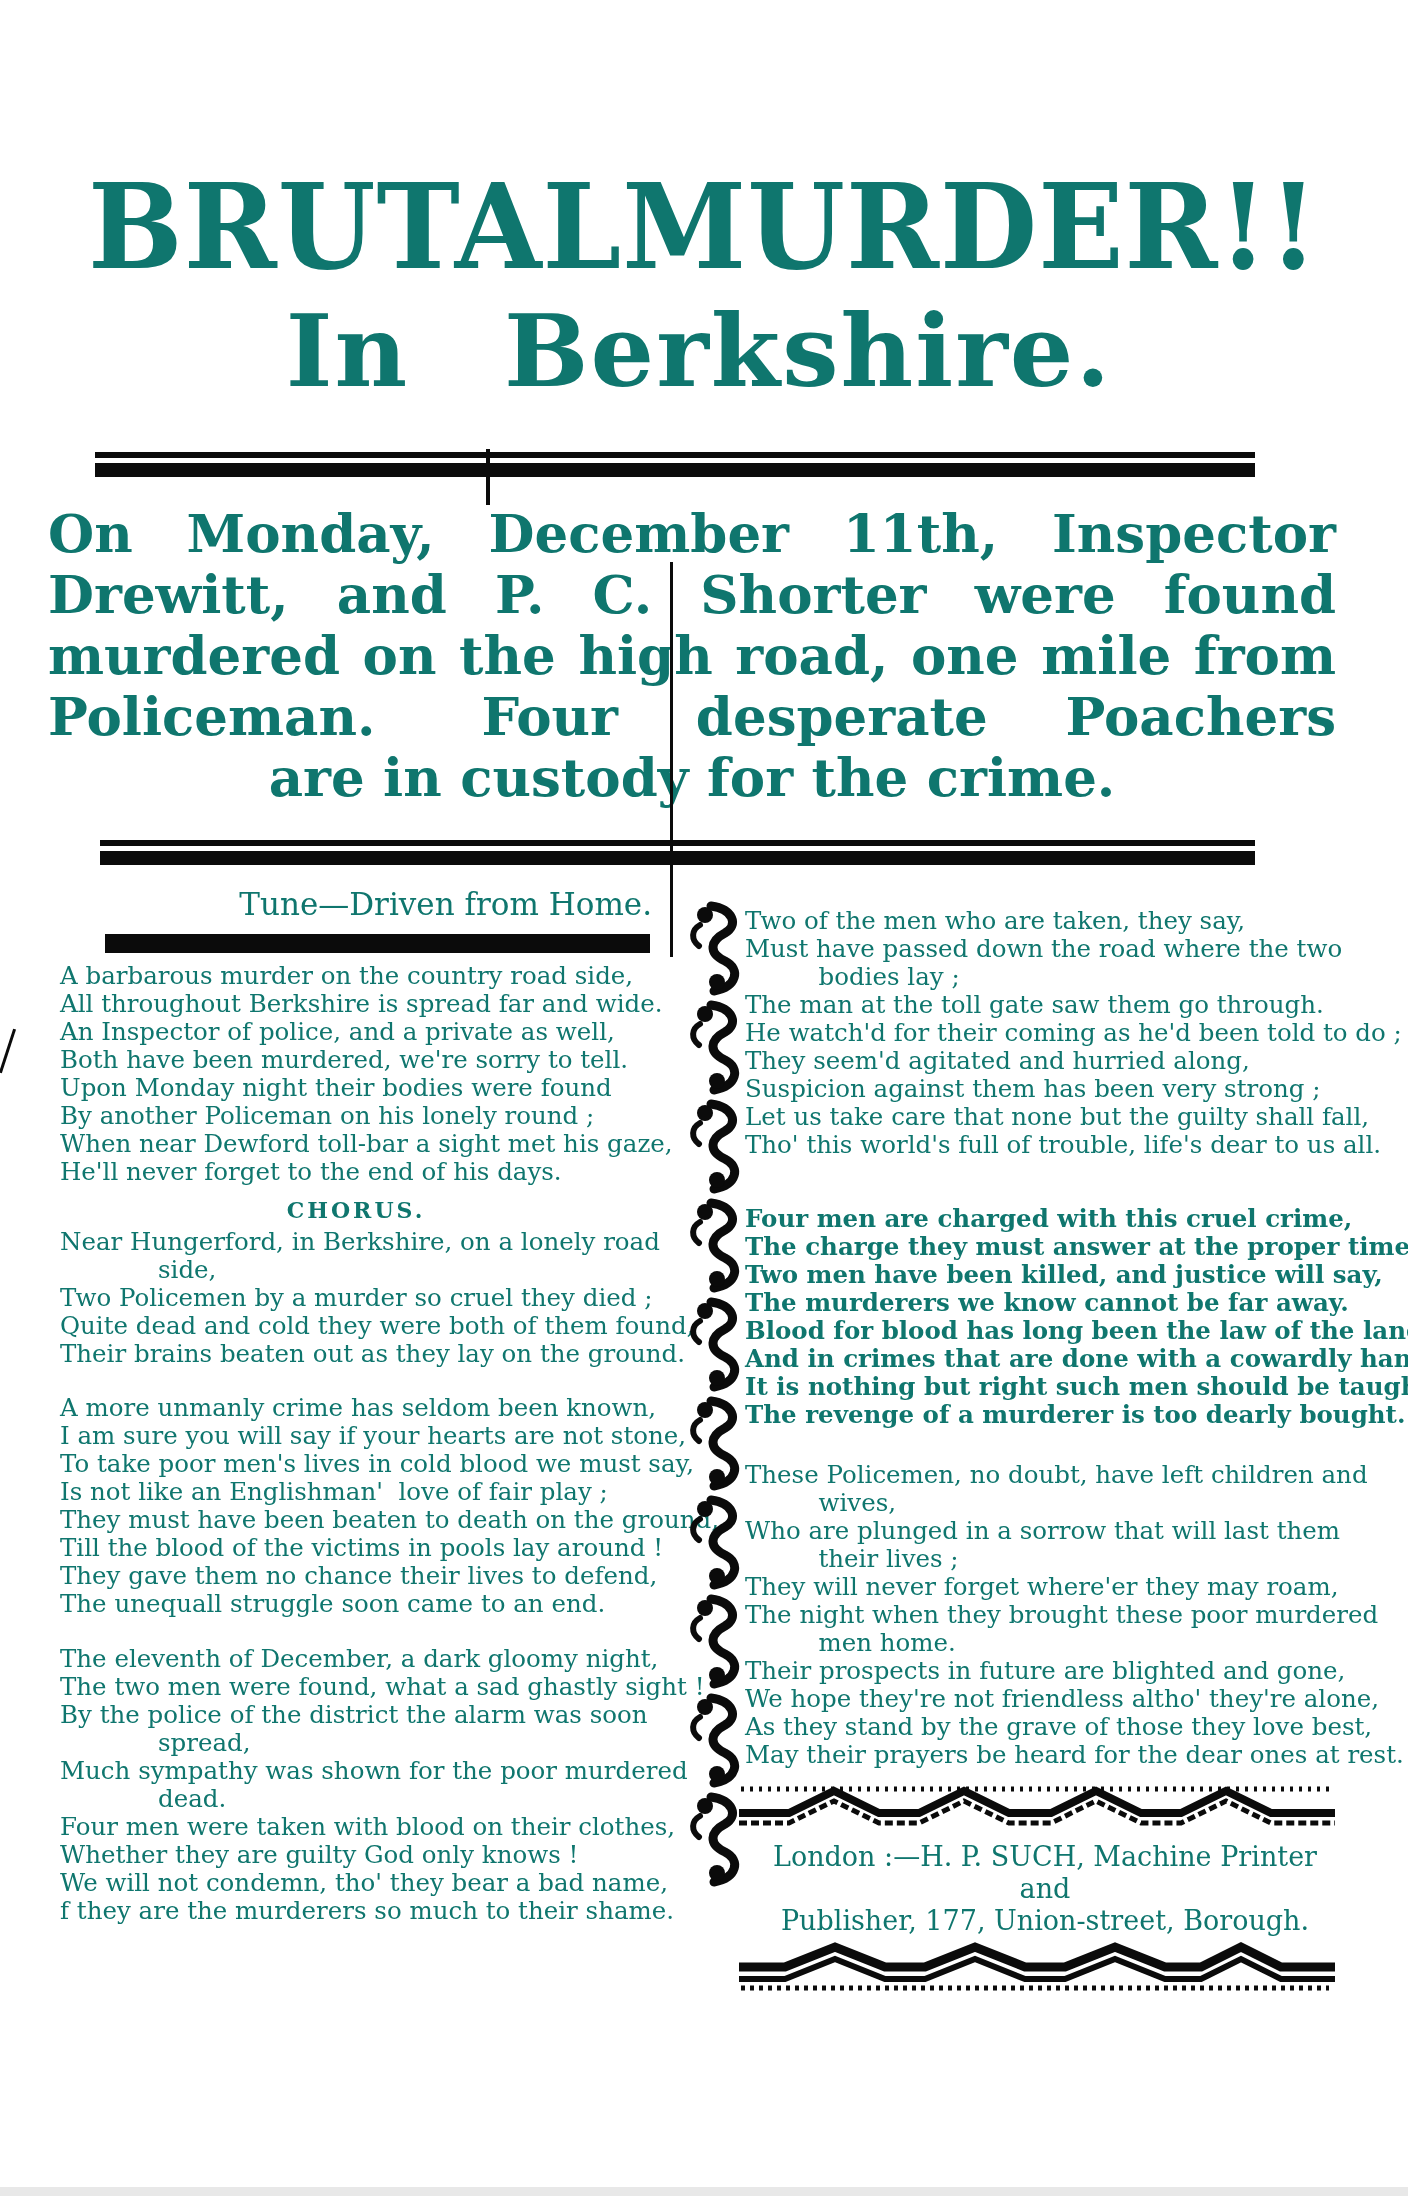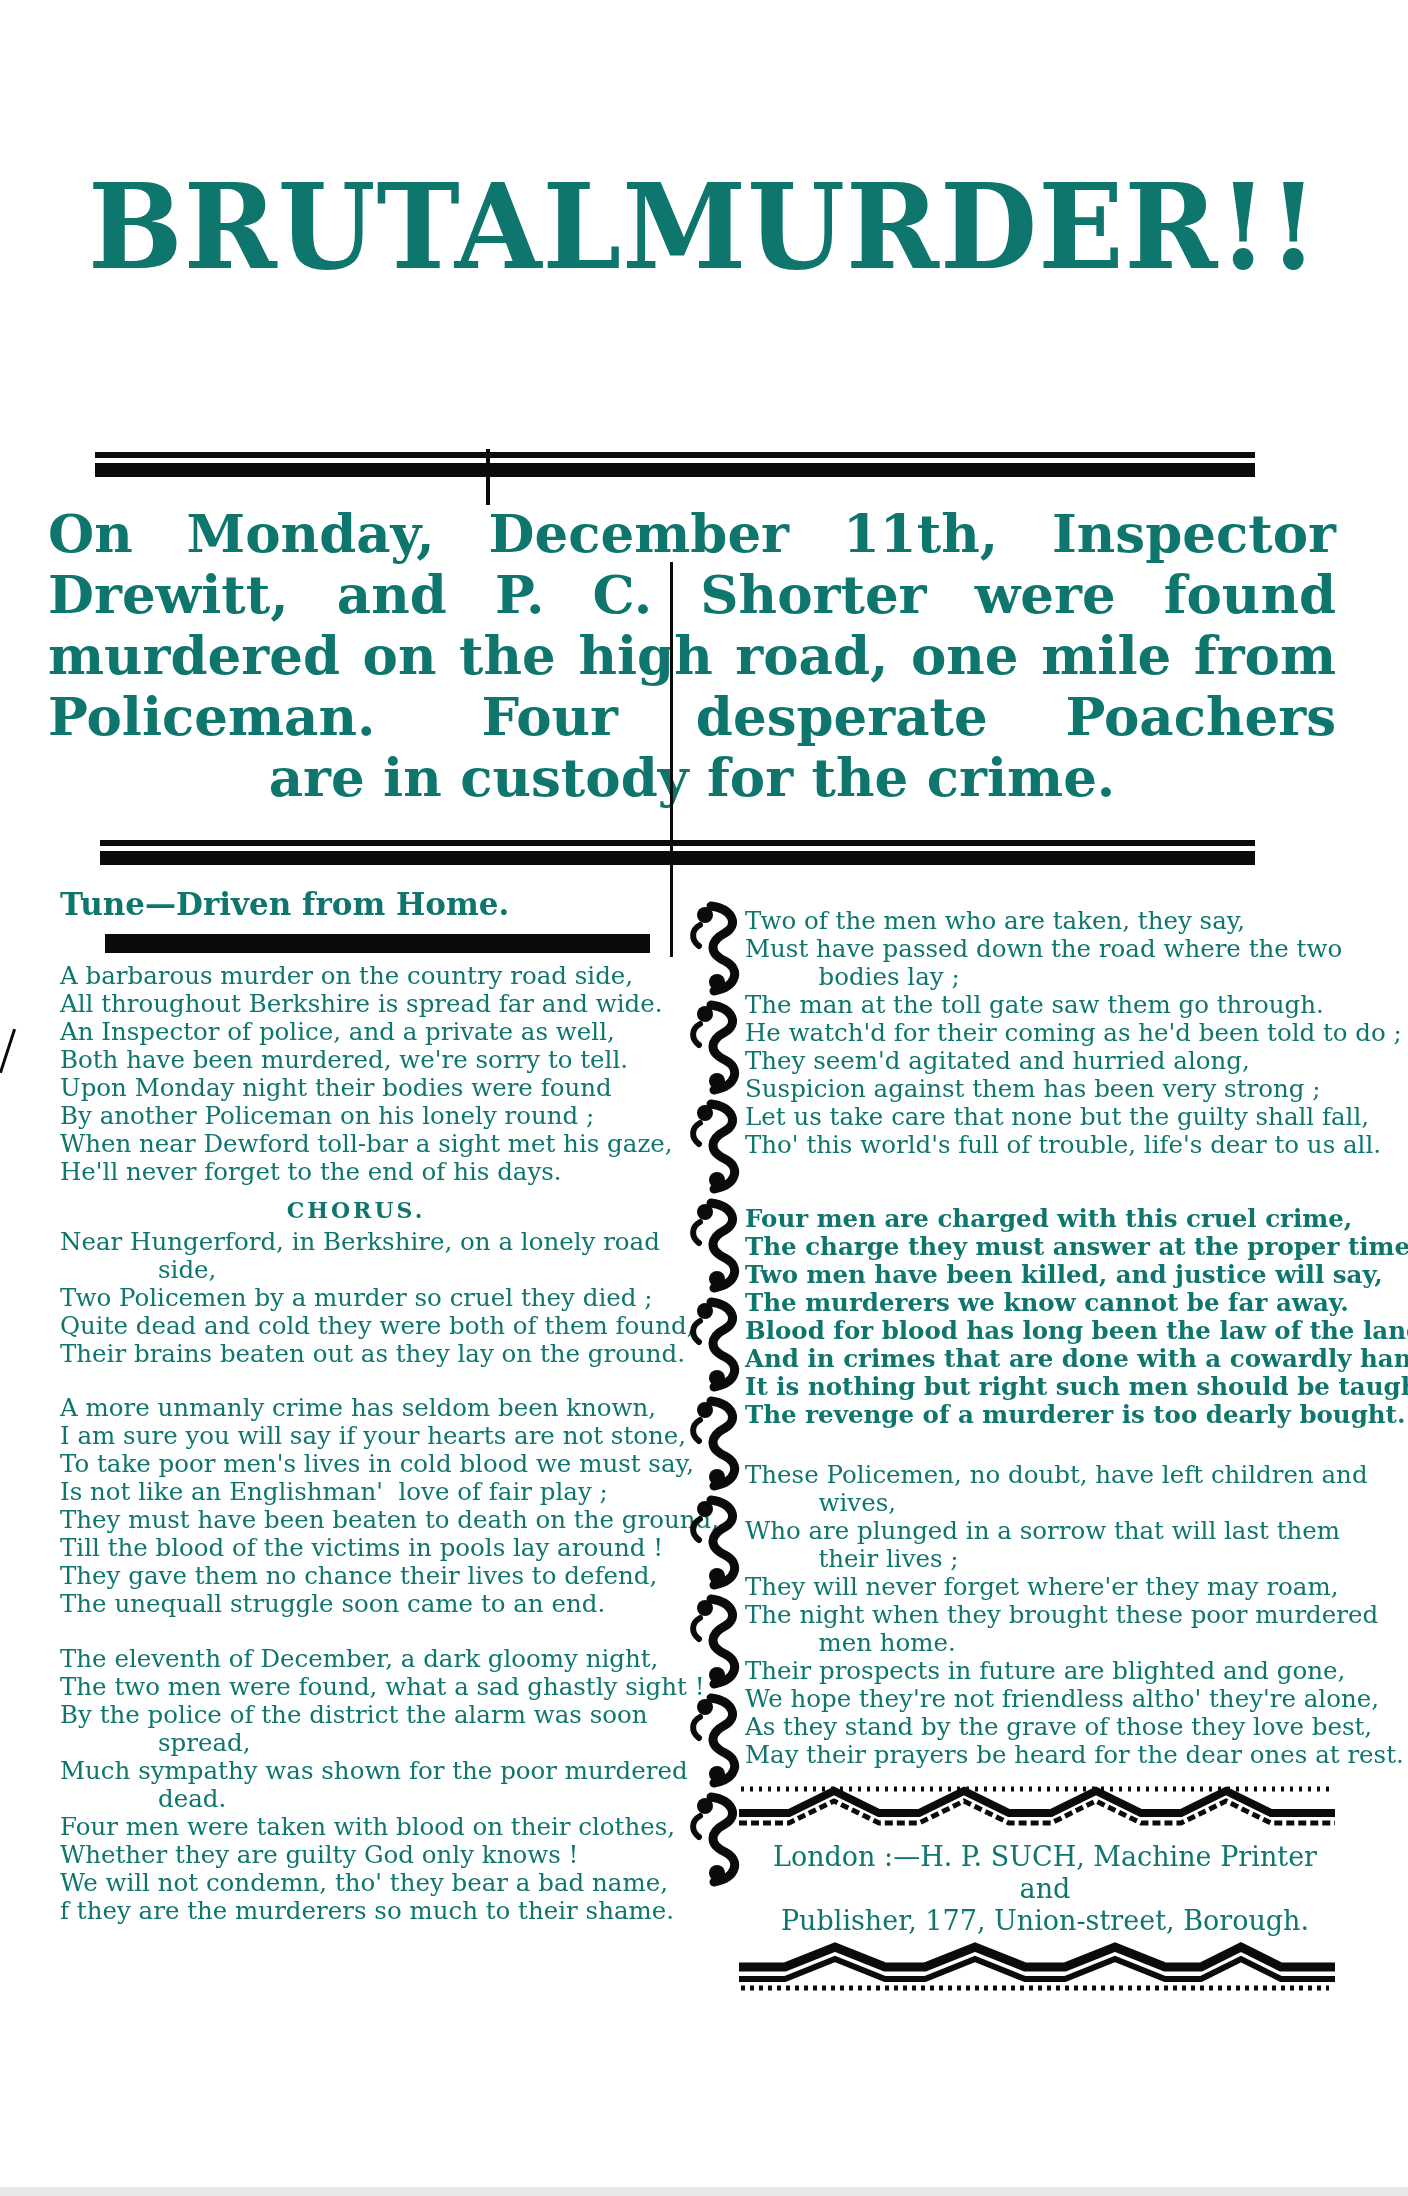--- a/index.html
+++ b/index.html
@@ -28,21 +28,21 @@
   .rule2{top:840px;left:100px;width:1155px;}
   .headline{position:absolute;left:48px;right:72px;top:503px;}
   .headline .hline{
     font-size:53px;font-weight:bold;line-height:61px;
     text-align:justify;text-align-last:justify;white-space:pre-wrap;
   }
   .headline .hline.center{text-align:center;text-align-last:center;}
   
   .col-left{position:absolute;left:60px;top:885px;width:592px;}
   .col-right{position:absolute;left:745px;top:895px;width:600px;}
-  .tune{ text-align:left;font-size:31px;font-weight:bold;line-height:38px;}
+  .tune{ text-align:right;font-size:31px;font-weight:normal;line-height:38px;}
   .tune-bar{height:19px;background:#0b0b0b;margin:11px 2px 0 45px;}
   .verse{
     font-size:24.5px;line-height:28px;white-space:pre;
     margin:0;
   }
   .col-left .v1{margin-top:9px;}
   .chorus-label{
     text-align:center;font-size:22px;font-weight:bold;
     letter-spacing:3px;margin-top:11px;line-height:26px;
   }
@@ -71,20 +71,21 @@
 </style>
 </head>
 <body>
 
 <div class="page">
 
   <div class="title-row">
     <span>BRUTAL</span>
     <span>MURDER!!</span>
   </div>
+  <div class="subtitle">In Berkshire.</div>
 
   <div class="double-rule rule1">
     <div class="thin"></div>
     <div class="thick"></div>
   </div>
 
   <div class="headline">
     <div class="hline">On Monday, December 11th, Inspector</div>
     <div class="hline">Drewitt, and P. C. Shorter were found</div>
     <div class="hline">murdered on the high road, one mile from</div>

